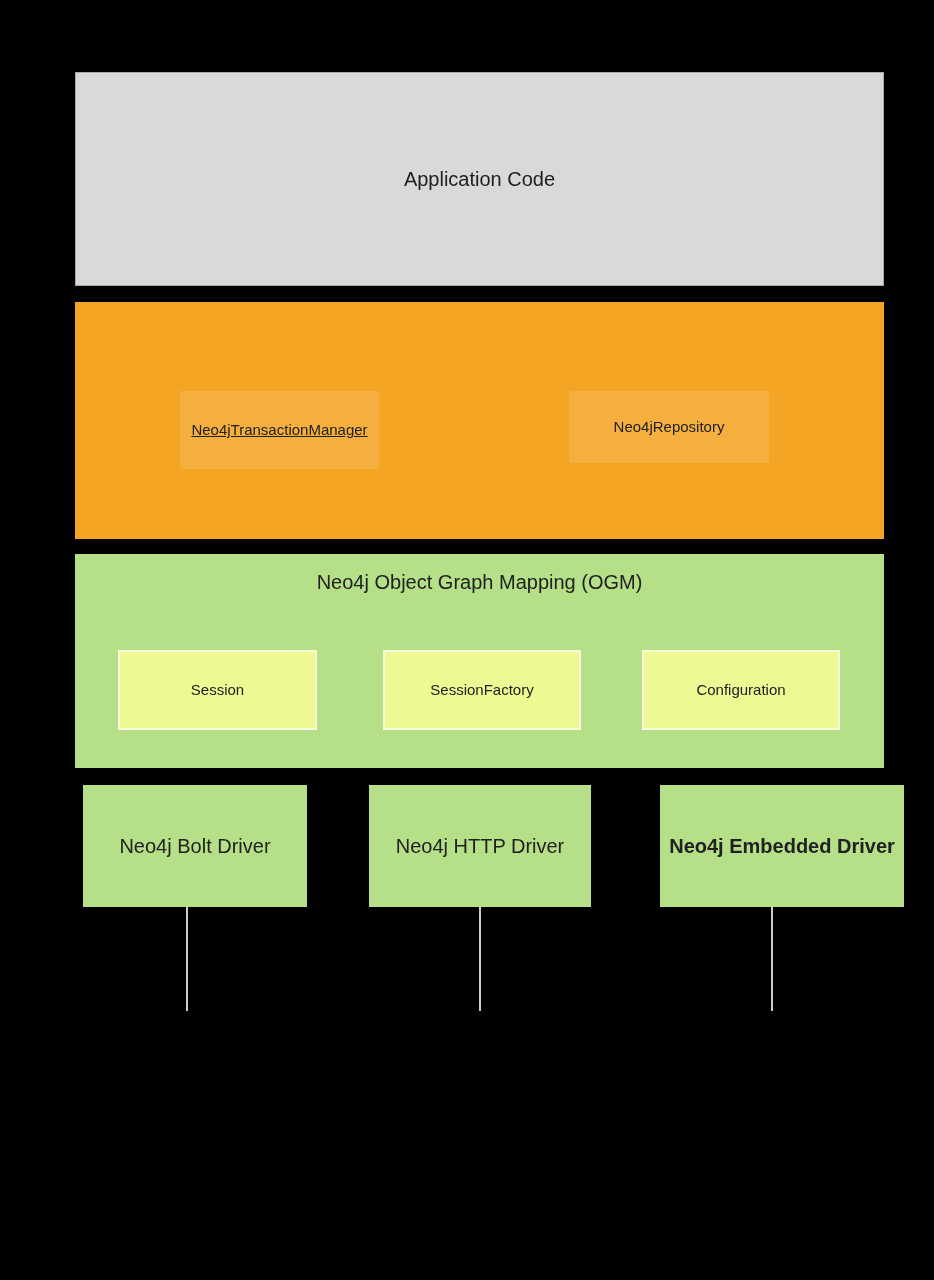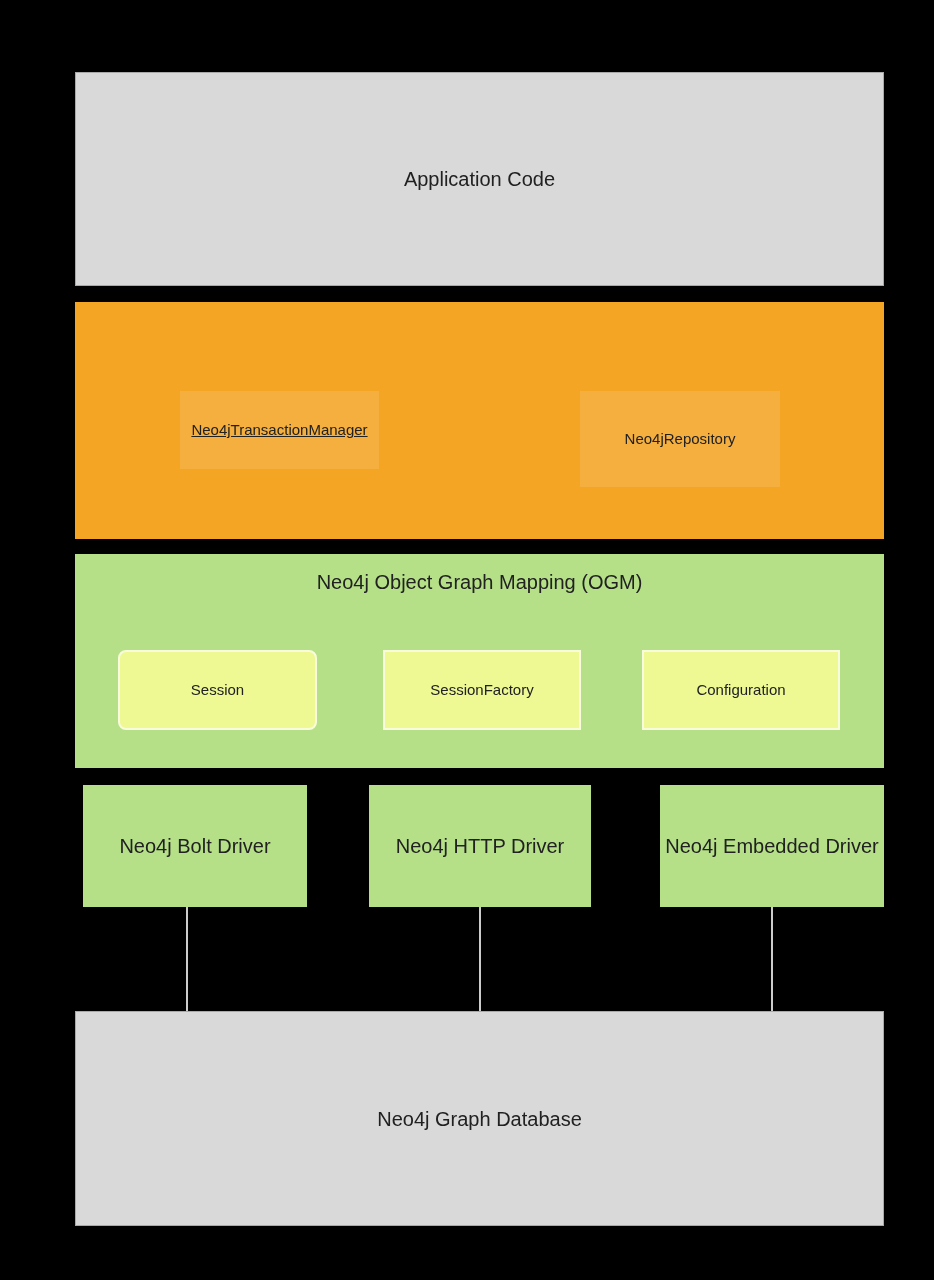--- a/index.html
+++ b/index.html
@@ -48,28 +48,28 @@
   .label-sm{font-size:15px;line-height:1.2;color:var(--text);}
   .orange-inner{background:var(--orange-inner-fill);}
   .yellow{
     background:var(--yellow-fill);
     border:2px solid var(--yellow-border);
   }
   
   .app      {left:75px;  top:72px;  width:809px; height:214px;}
   .sdn      {left:75px;  top:302px; width:809px; height:237px;}
   .tm       {left:105px; top:89px;  width:199px; height:78px;text-decoration:underline;}
-  .repo     {left:505px; top:89px;  width:200px; height:96px;}
+  .repo     {left:494px; top:89px;  width:200px; height:72px;}
   .ogm      {left:75px;  top:554px; width:809px; height:214px;padding-left:12px;}
-  .session  {left:43px;  top:96px;  width:199px; height:80px;border-radius:8px;}
+  .session  {left:43px;  top:96px;  width:199px; height:80px;}
   .sfactory {left:308px; top:96px;  width:198px; height:80px;}
   .config   {left:567px; top:96px;  width:198px; height:80px;}
   .bolt     {left:75px;  top:785px; width:224px; height:122px;margin-left:8px;}
   .http     {left:369px; top:785px; width:222px; height:122px;}
-  .embedded {left:660px; top:785px; width:224px; height:122px;}
+  .embedded {left:660px; top:785px; width:244px; height:122px;font-weight:bold;}
   .db       {left:75px;  top:1011px;width:809px; height:215px;}
   .connector{
     position:absolute;top:907px;width:2px;height:104px;
     background:var(--connector);
   }
   .c1{left:186px;}
   .c2{left:479px;}
   .c3{left:771px;}
 </style>
 </head>
@@ -110,17 +110,14 @@
     <span class="label-lg">Neo4j HTTP Driver</span>
   </div>
   <div class="box green center-label embedded">
     <span class="label-lg">Neo4j Embedded Driver</span>
   </div>
 
   <div class="connector c1"></div>
   <div class="connector c2"></div>
   <div class="connector c3"></div>
 
-  <div class="box gray center-label db">
-    <span class="label-lg">Neo4j Graph Database</span>
-  </div>
 
 </div>
 
 </body></html>

